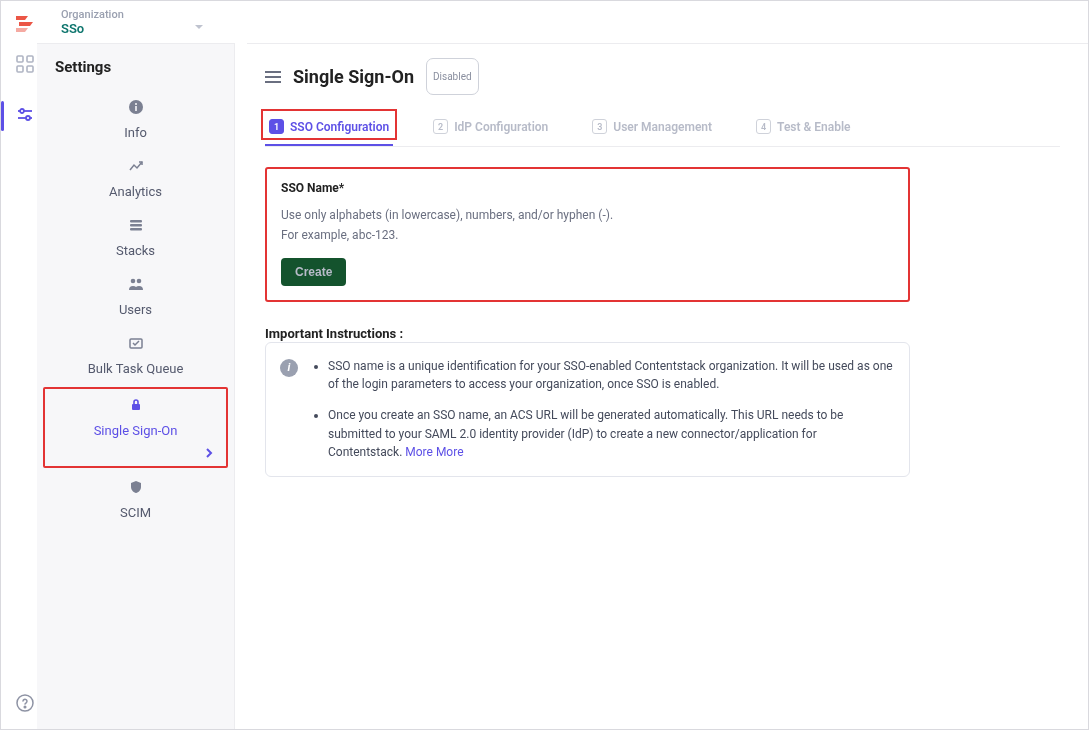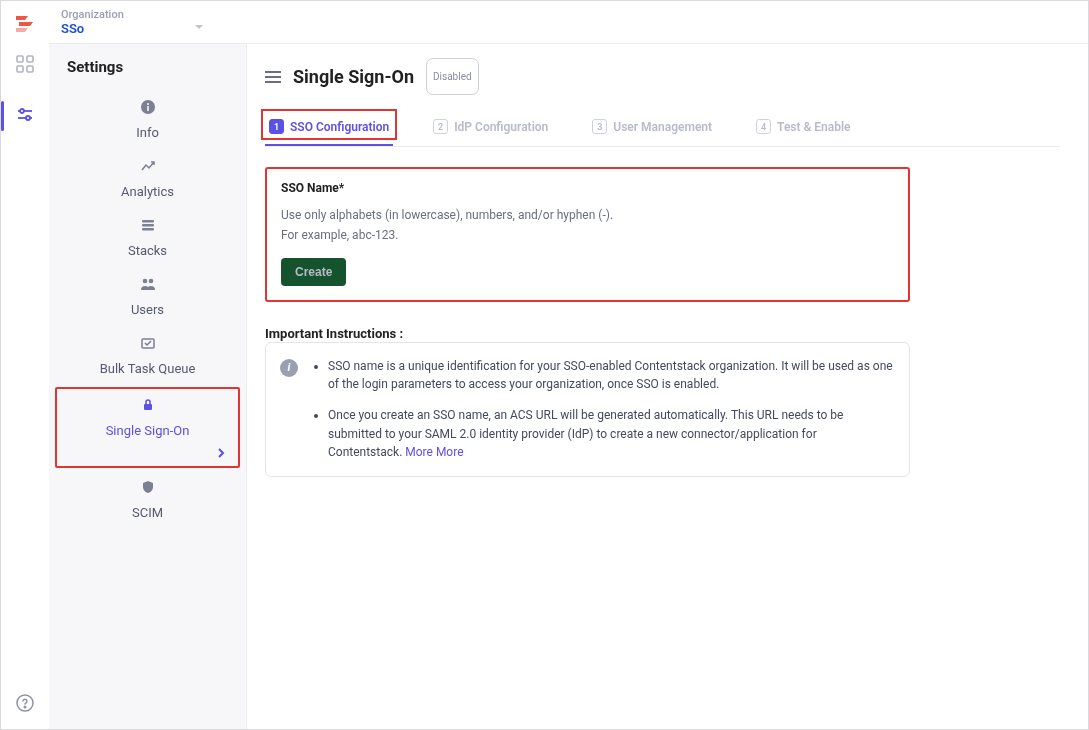--- a/index.html
+++ b/index.html
@@ -32,21 +32,21 @@
   }
   .org-block {
     display: flex;
     flex-direction: column;
     font-size: 11px;
     color: #8a8a9a;
     position: relative;
     cursor: pointer;
   }
   .org-label { font-size: 11px; color:#9aa0b0; font-weight:500;}
-  .org-value { font-size: 13px; color:#1d4ed8; font-weight:600;}
+  .org-value { font-size: 13px; color:#0f766e; font-weight:600;}
   .org-caret {
     position: absolute;
     right: -80px;
     top: 14px;
     color: #bfc3cf;
   }
 
   
   .icon-rail {
     position: absolute;
@@ -80,21 +80,21 @@
   .rail-help {
     position:absolute;
     left:14px; bottom:16px;
     color:#8e93a4;
     cursor:pointer;
   }
 
   
   .sidebar {
     position:absolute;
-    left:48px; top:42px;
+    left:36px; top:42px;
     width: 198px;
     bottom:0;
     background:#f7f7f9;
     border-right:1px solid #ececef;
     border-top:1px solid #ececef;
     padding-top:10px;
   }
   .sidebar-title {
     font-size:15px; font-weight:700;
     color:#222;

